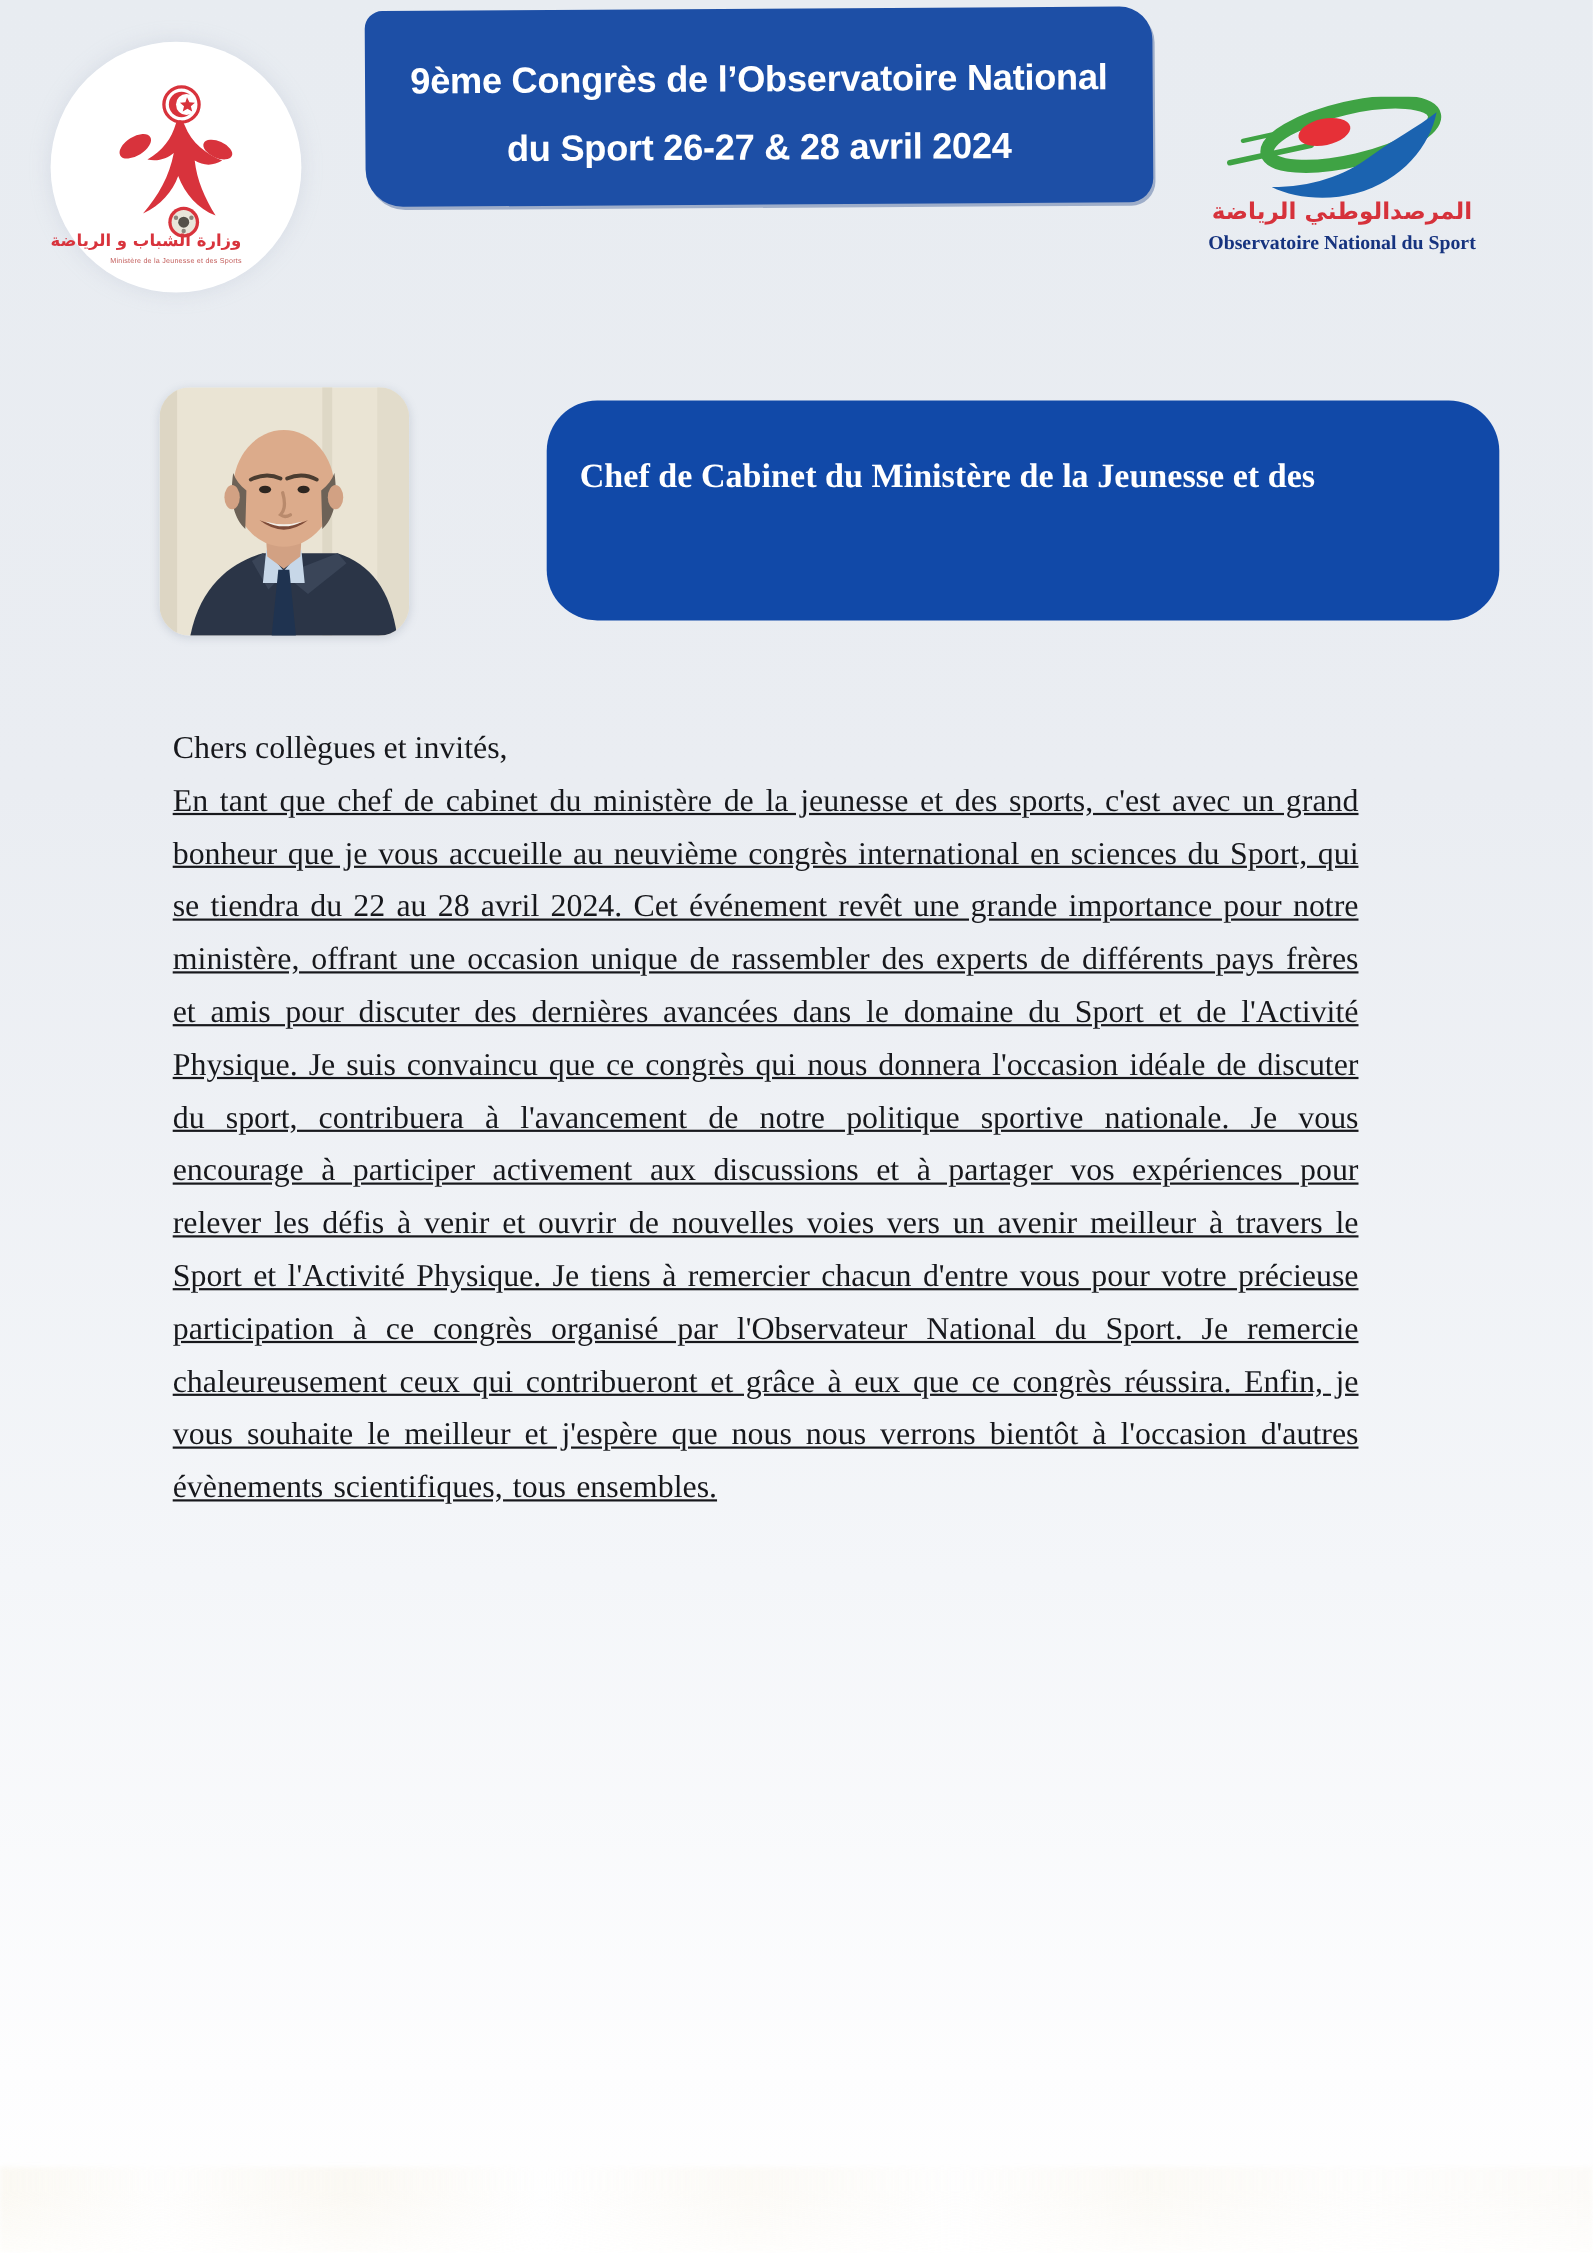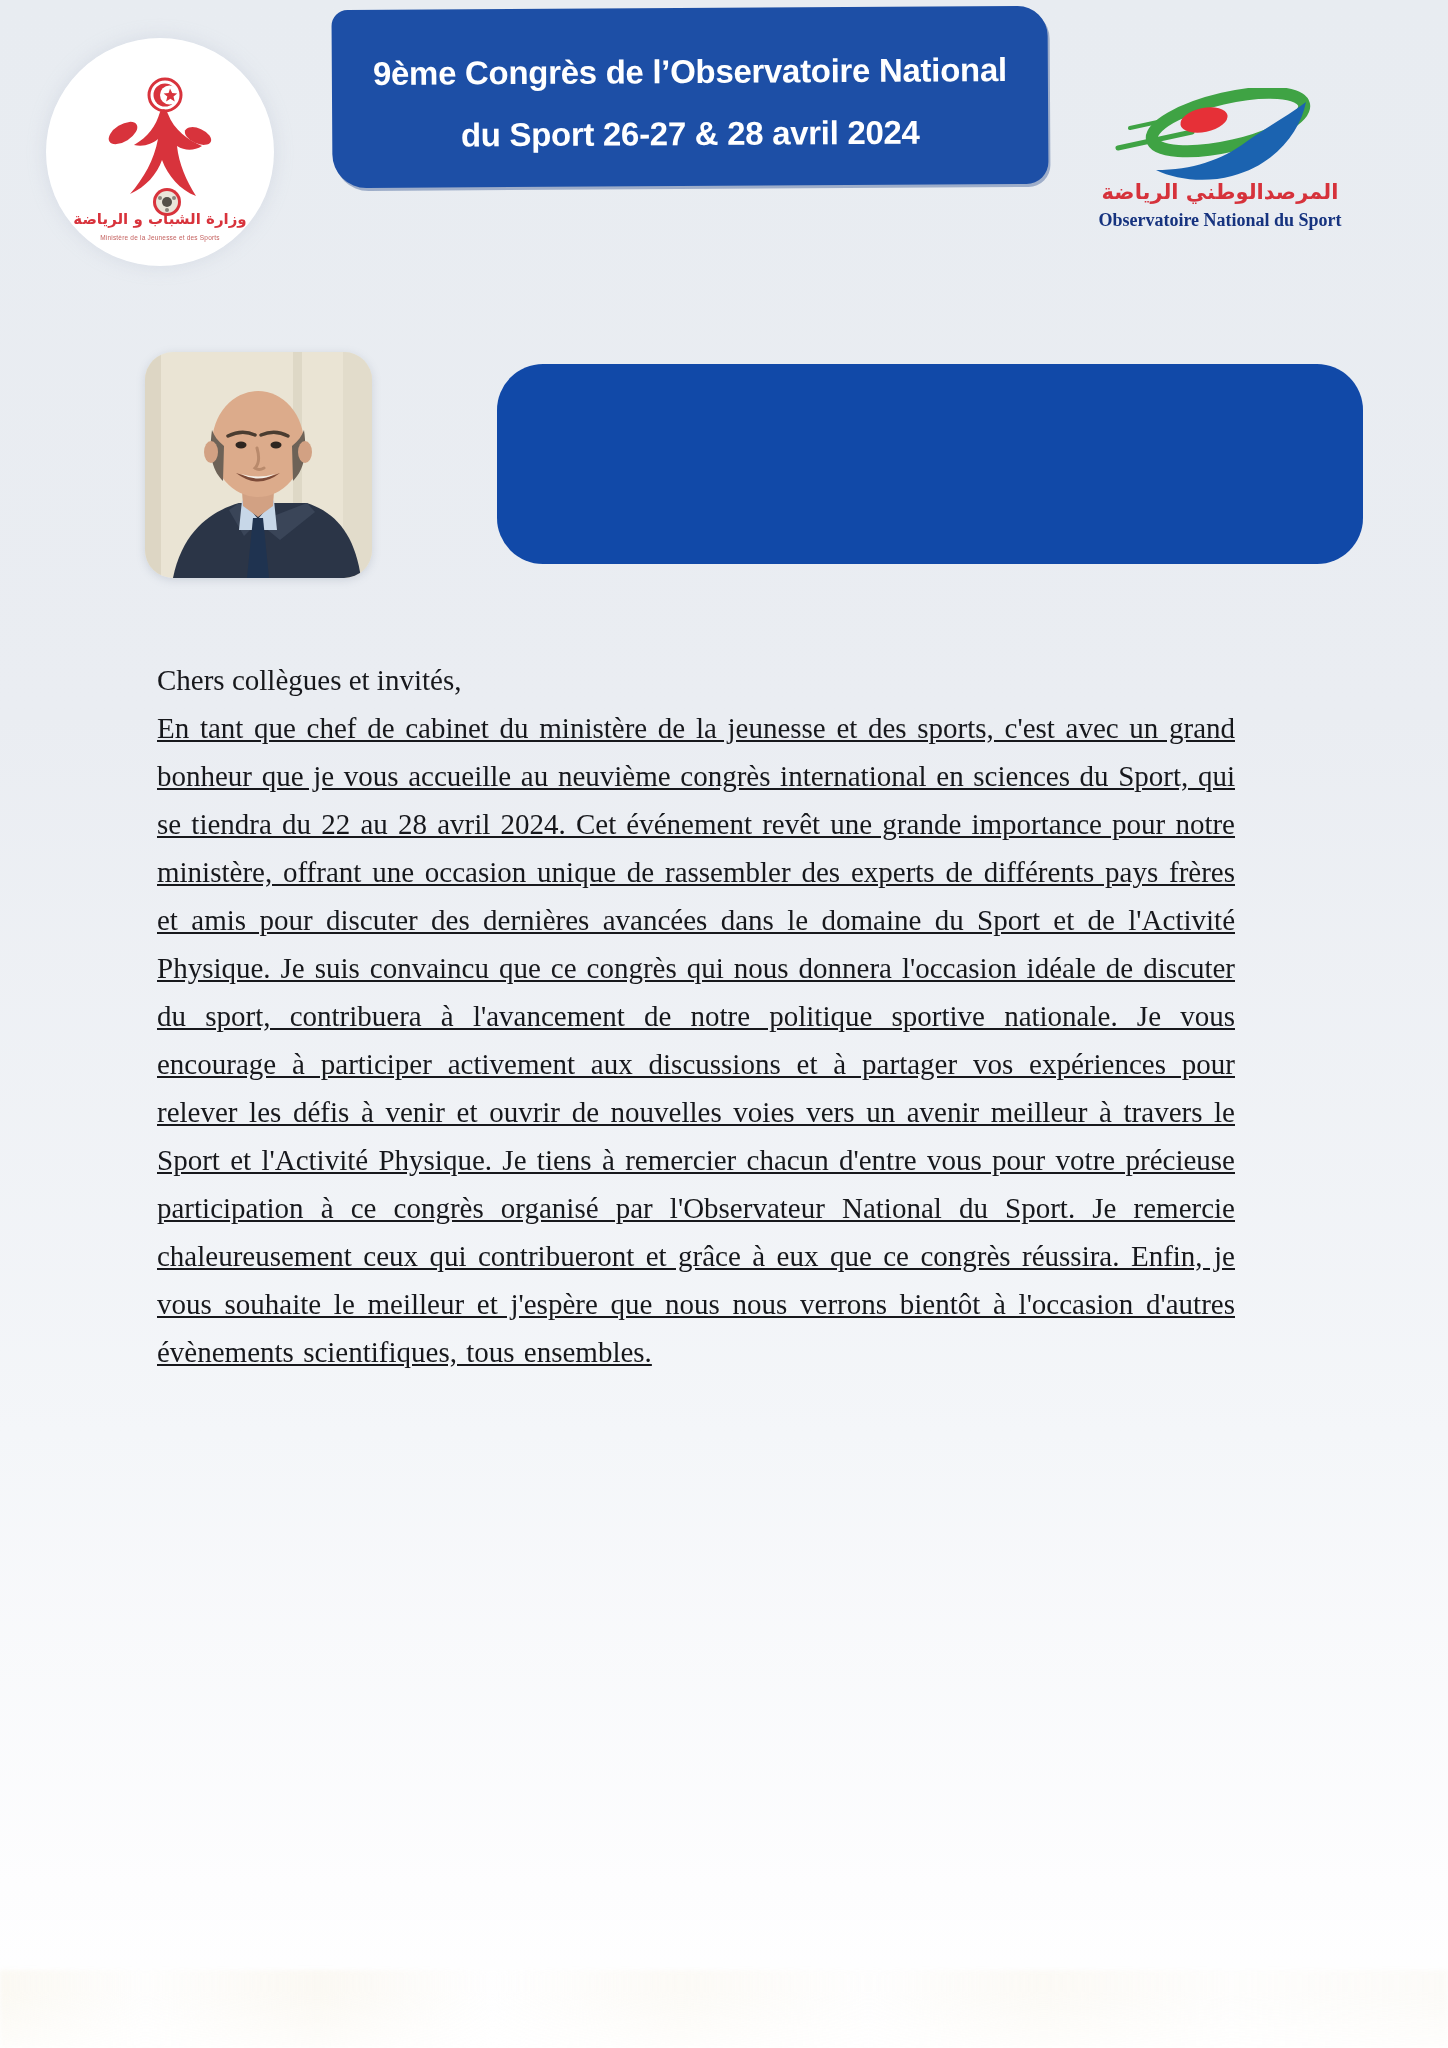--- a/index.html
+++ b/index.html
@@ -10,21 +10,21 @@
   }
   .abs{position:absolute;}
 
   
   .ministry-logo{
     left:46px;top:38px;width:228px;height:228px;border-radius:50%;
     background:#ffffff;box-shadow:0 0 18px rgba(180,190,205,.35);
   }
   .ministry-logo svg{position:absolute;left:0;top:0;width:228px;height:228px;}
   .ministry-ar{
-    position:absolute;left:0;right:0;top:172px;text-align:center;
+    position:absolute;left:0;right:0;top:172px;text-align:left;
     font-family:"DejaVu Sans",sans-serif;font-weight:bold;font-size:15px;color:#d8333c;
   }
   .ministry-fr{
     position:absolute;left:0;right:0;top:196px;text-align:center;
     font-size:6.5px;color:#c4615f;letter-spacing:.2px;
   }
 
   .banner{
     left:332px;top:8px;width:716px;height:178px;
     background:#1d4fa6;border-radius:16px 30px 22px 34px;
@@ -171,19 +171,20 @@
       <ellipse cx="131" cy="93" rx="5.5" ry="3.4" fill="#2e2620"></ellipse>
 
       <path d="M112 96 q4 14 -2 20 q4 3 9 0" stroke="#b98a6c" stroke-width="3" fill="none" stroke-linecap="round"></path>
 
       <path d="M91 121 q22 17 44 0 q-22 9 -44 0" fill="#7d4b38"></path>
       <path d="M96 122 q17 9 34 0 q-17 5 -34 0" fill="#f3efe8"></path>
     </svg>
   </div>
 
   <div class="abs title-box">
+    <div>Chef de Cabinet du Ministère de la Jeunesse et des</div>
   </div>
 </section>
 
 <section class="abs letter">
   <p class="salutation">Chers collègues et invités,</p>
   <p class="body">En tant que chef de cabinet du ministère de la jeunesse et des sports, c'est avec un grand bonheur que je vous accueille au neuvième congrès international en sciences du Sport, qui se tiendra du 22 au 28 avril 2024. Cet événement revêt une grande importance pour notre ministère, offrant une occasion unique de rassembler des experts de différents pays frères et amis pour discuter des dernières avancées dans le domaine du Sport et de l'Activité Physique. Je suis convaincu que ce congrès qui nous donnera l'occasion idéale de discuter du sport, contribuera à l'avancement de notre politique sportive nationale. Je vous encourage à participer activement aux discussions et à partager vos expériences pour relever les défis à venir et ouvrir de nouvelles voies vers un avenir meilleur à travers le Sport et l'Activité Physique. Je tiens à remercier chacun d'entre vous pour votre précieuse participation à ce congrès organisé par l'Observateur National du Sport. Je remercie chaleureusement ceux qui contribueront et grâce à eux que ce congrès réussira. Enfin, je vous souhaite le meilleur et j'espère que nous nous verrons bientôt à l'occasion d'autres évènements scientifiques, tous ensembles.</p>
 </section>
 
 </body></html>

